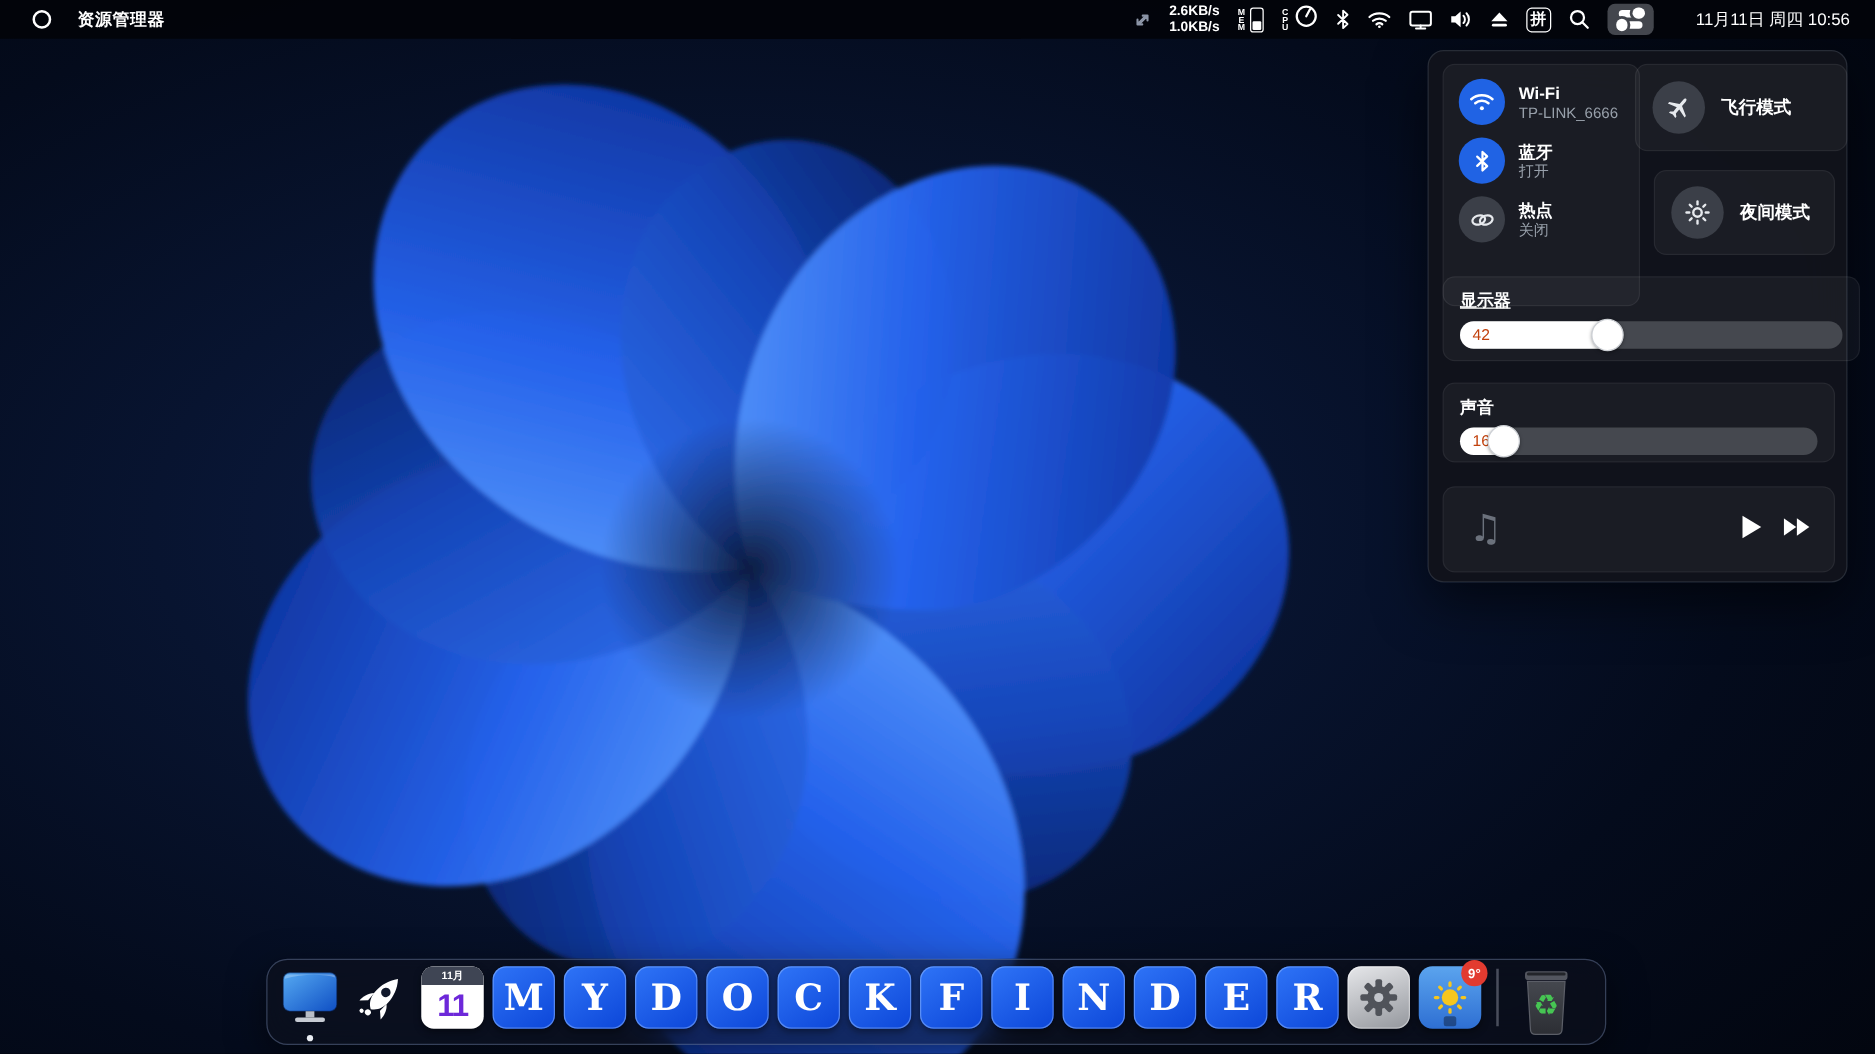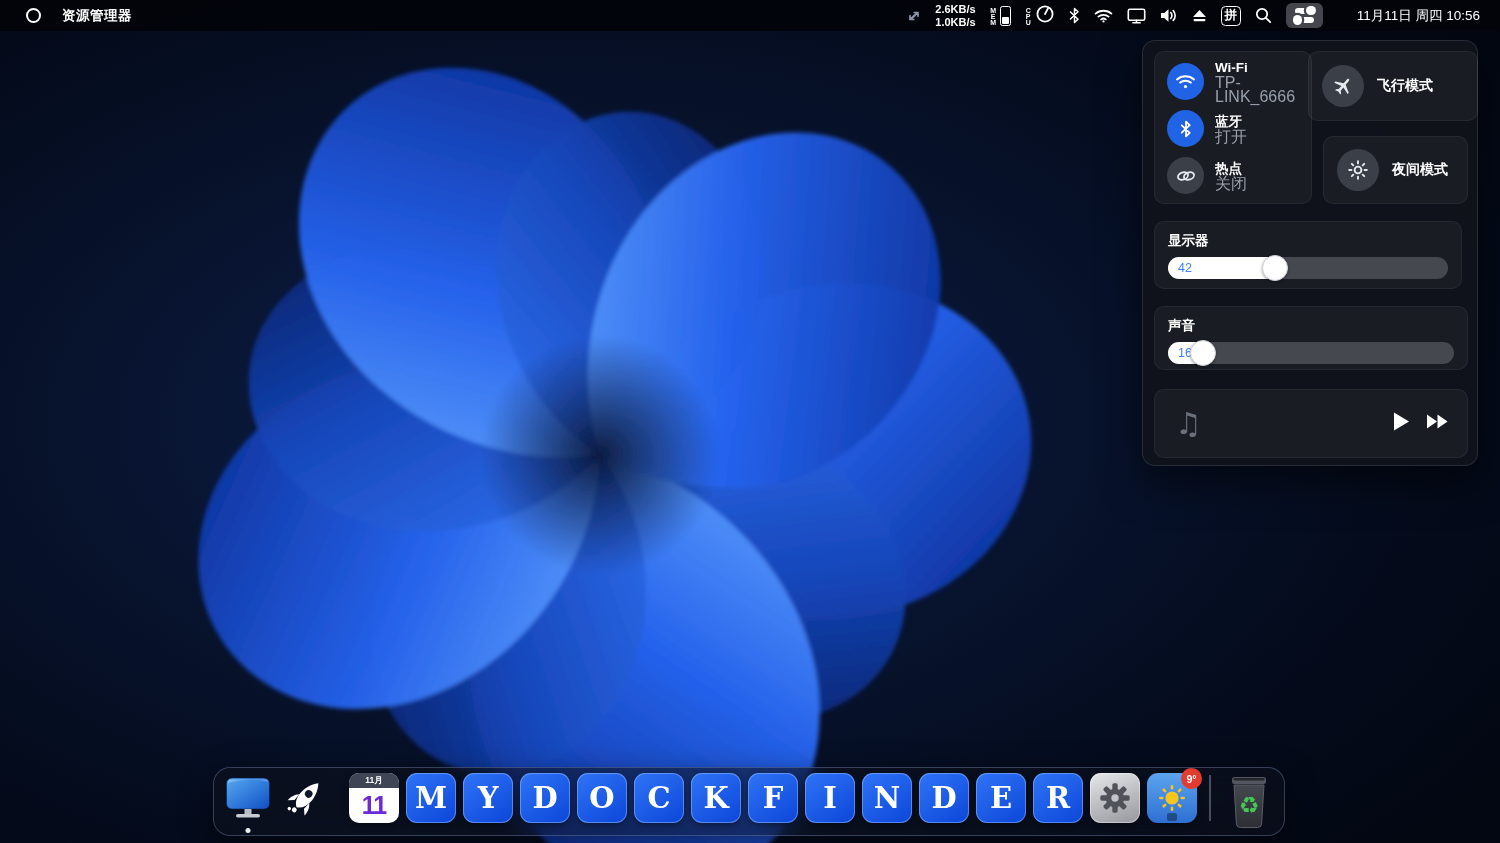--- a/index.html
+++ b/index.html
@@ -35,40 +35,40 @@
   .mb-datetime { font-size:13.5px; margin-left:20px; }
   .mb-icon { display:flex; align-items:center; }
 
   
   .control-center { position:absolute; left:1142px; top:40px; width:336px; height:426px;
     z-index:9; border-radius:13px; background:rgba(17,19,27,0.96);
     border:1px solid rgba(125,135,155,0.22); box-shadow:0 16px 42px rgba(0,0,0,0.55);
     color:#fff; backdrop-filter: blur(16px); }
   .cc-card { position:absolute; background:rgba(255,255,255,0.045);
     border:1px solid rgba(255,255,255,0.06); border-radius:10px; }
-  #card-conn { left:11px; top:10px; width:158px; height:153px; padding:6px 0 0 12px; }
+  #card-conn { left:11px; top:10px; width:158px; height:194px; padding:6px 0 0 12px; }
   .conn-row { display:flex; align-items:center; gap:11px; height:47px; }
   .circle { border-radius:50%; display:flex; align-items:center; justify-content:center; flex:none; }
   .c37 { width:37px; height:37px; }
   .c42 { width:42px; height:42px; }
   .circle.blue { background:var(--accent_blue); }
   .circle.gray { background:#3b3f48; }
   .conn-title { font-size:13.5px; font-weight:bold; line-height:16px; }
-  .conn-sub { font-size:16px; color:#98a0ab; line-height:14px; }
+  .conn-sub { font-size:12px; color:#98a0ab; line-height:14px; }
   #card-airplane { left:165px; top:10px; width:170px; height:70px; }
   #card-night    { left:180px; top:95px; width:145px; height:68px; }
   .mode-card { display:flex; align-items:center; gap:13px; padding-left:13px; }
   .mode-label { font-size:14px; font-weight:bold; }
-  #card-display { left:11px; top:180px; width:308px; height:68px; padding:10px 13px; }
+  #card-display { left:11px; top:180px; width:334px; height:68px; padding:10px 13px;text-decoration:underline; }
   #card-sound   { left:11px; top:265px; width:314px; height:64px; padding:10px 13px; }
   .slider-label { font-size:13.5px; font-weight:bold; }
   .slider { position:relative; margin-top:7px; height:22px; border-radius:11px; background:#45484f; }
   .slider-fill { position:absolute; left:0; top:0; bottom:0; border-radius:11px; background:#fff;
     display:flex; align-items:center; min-width:34px; }
-  .slider-value { margin-left:10px; font-size:12.5px; color:#3b82f6; }
+  .slider-value { margin-left:10px; font-size:12.5px; color:#c2410c; }
   .slider-knob { position:absolute; right:-2px; top:50%; transform:translateY(-50%);
     width:26px; height:26px; border-radius:50%; background:#fff; border:1px solid #cdd0d5;
     box-shadow:0 1px 3px rgba(0,0,0,0.35); }
   #card-music { left:11px; top:348px; width:314px; height:69px; display:flex; align-items:center; }
   .music-note { margin-left:20px; font-size:30px; color:#6b717c;
     font-family:"DejaVu Sans", sans-serif; }
   .music-controls { margin-left:auto; margin-right:19px; display:flex; align-items:center; gap:17px; }
 
   
   .dock { position:absolute; left:213px; top:767px; width:1072px; height:69px; z-index:9;
@@ -78,21 +78,21 @@
   .dock-item { width:50px; height:50px; position:relative; flex:none; margin-right:7px; }
   .dock-item:last-child { margin-right:0; }
   .run-dot { position:absolute; left:50%; bottom:-10px; transform:translateX(-50%);
     width:5px; height:5px; border-radius:50%; background:#e9edf3; }
   .letter-tile { width:50px; height:50px; border-radius:11px;
     background:linear-gradient(145deg, var(--tile_blue_a), var(--tile_blue_b));
     box-shadow:inset 0 0 0 1px rgba(150,190,255,0.5), 0 2px 6px rgba(0,0,0,0.4);
     display:flex; align-items:center; justify-content:center;
     font-family:"DejaVu Serif", serif; font-weight:bold; font-size:29px; color:#fff; }
   .calendar-tile { width:50px; height:50px; border-radius:10px; background:#fff; overflow:hidden;
-    box-shadow:0 2px 6px rgba(0,0,0,0.4); display:flex; flex-direction:column;margin-left:12px; }
+    box-shadow:0 2px 6px rgba(0,0,0,0.4); display:flex; flex-direction:column; }
   .calendar-head { height:15px; background:var(--calendar_header); color:#fff; font-size:8.5px;
     font-weight:bold; display:flex; align-items:center; justify-content:center; }
   .calendar-day { flex:1; display:flex; align-items:center; justify-content:center;
     font-size:25px; color:#6d28d9; font-weight:600; letter-spacing:-1px; }
   .gear-tile { width:50px; height:50px; border-radius:11px;
     background:linear-gradient(160deg,#e6e7ea,#94979d);
     box-shadow:inset 0 0 0 1px rgba(255,255,255,0.4), 0 2px 6px rgba(0,0,0,0.4);
     display:flex; align-items:center; justify-content:center; }
   .weather-tile { width:50px; height:50px; border-radius:11px;
     background:linear-gradient(180deg, var(--weather_a), var(--weather_b));

